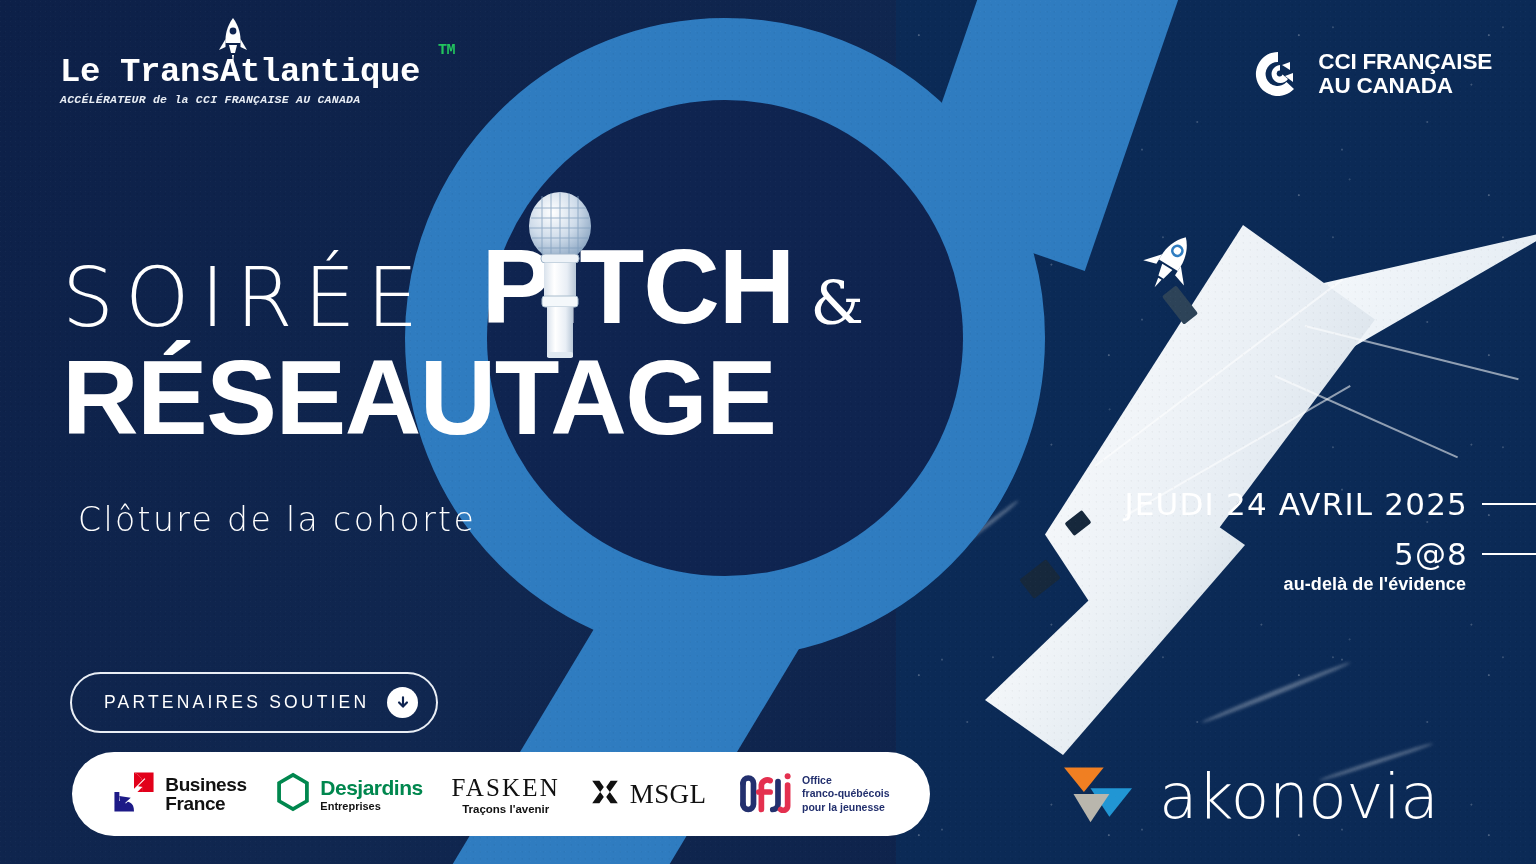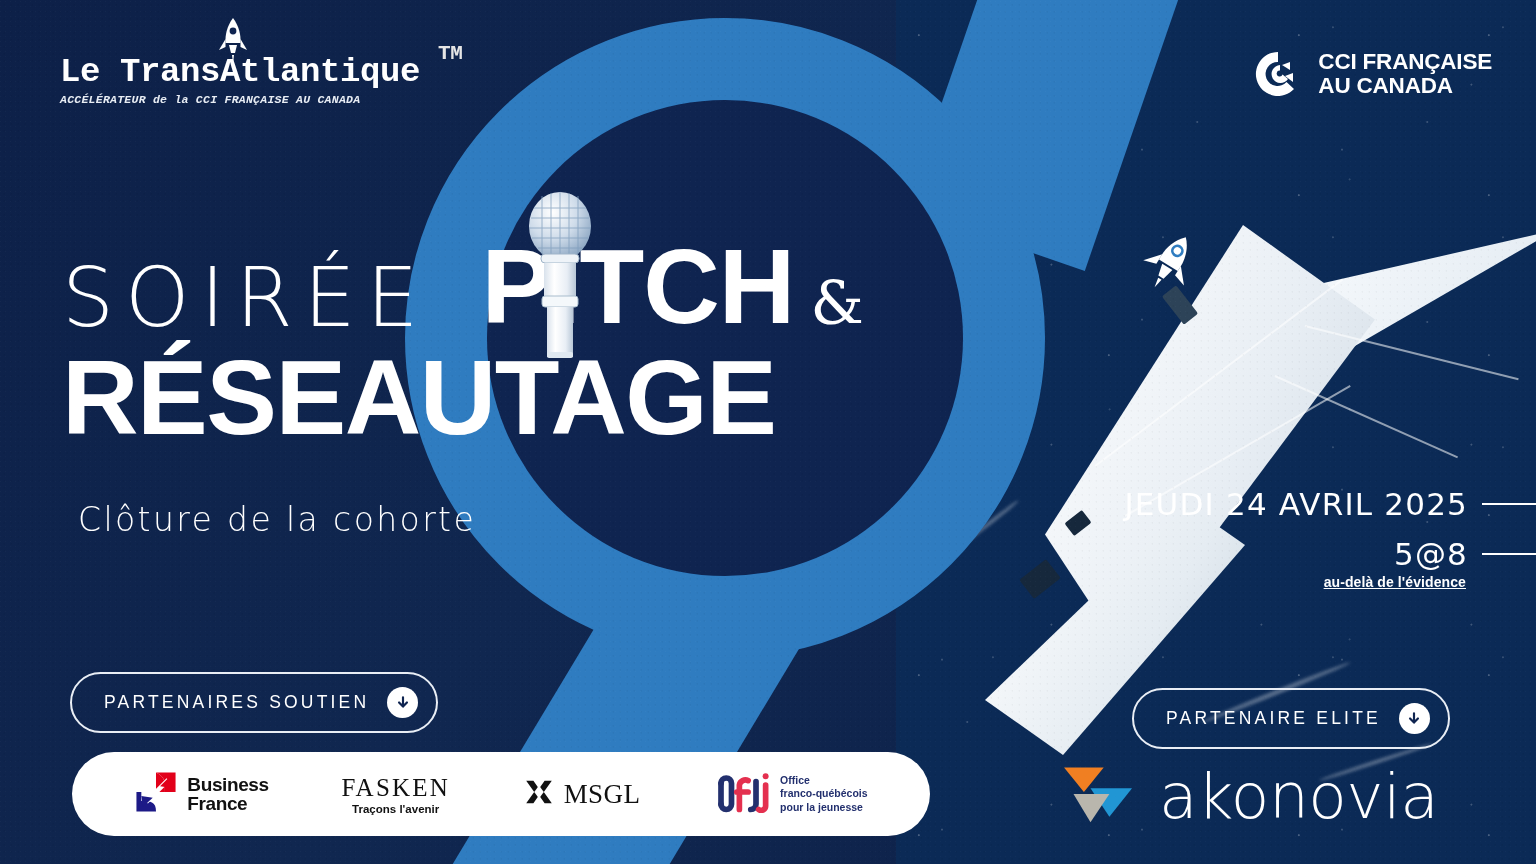--- a/index.html
+++ b/index.html
@@ -85,21 +85,21 @@
   }
   .rig-line{position:absolute;height:1.6px;background:rgba(255,255,255,.55);transform-origin:left center;}
   .cockpit{position:absolute;background:#16283c;border-radius:2px;}
 
   
   .brand{position:absolute;left:60px;top:55px;width:400px;font-family:Liberation Mono, monospace;}
   .brand-name{
     font-size:34px;font-weight:700;color:#fff;letter-spacing:-.4px;white-space:nowrap;
     line-height:1;position:relative;
   }
-  .brand-tm{position:absolute;left:378px;top:-12px;font-size:21px;font-weight:600;color:#e5e5e5;}
+  .brand-tm{position:absolute;left:378px;top:-12px;font-size:15px;font-weight:600;color:#22c55e;}
   .brand-rocket{
     position:absolute;left:156px;top:-38px;width:34px;height:46px;
   }
   .brand-tag{
     margin-top:4px;font-size:11.5px;font-weight:700;font-style:italic;color:#e8edf4;
     letter-spacing:.25px;white-space:nowrap;
   }
 
   
   .cci{position:absolute;right:44px;top:48px;display:flex;align-items:center;gap:14px;}
@@ -140,23 +140,22 @@
   .drow .dash{display:block;width:54px;height:2px;background:#fff;flex:none;}
   .ddate{font-size:31px;font-weight:400;letter-spacing:1.2px;font-family:"DejaVu Sans",sans-serif;}
   .dtime{font-size:31px;font-weight:400;letter-spacing:1.2px;font-family:"DejaVu Sans",sans-serif;}
   .onepoint-wrap{margin-top:10px;}
   .onepoint{
     font-size:30px;font-weight:800;letter-spacing:-.6px;color:#fff;
     font-family:"DejaVu Sans",sans-serif;
   }
   .onepoint .dot{color:#2aa7e0;}
   .onepoint-tag{
-    font-size:14px;font-weight:600;color:#fff;letter-spacing:.1px;margin-top:2px;
+    font-size:18px;font-weight:600;color:#fff;letter-spacing:.1px;margin-top:2px;
     padding-right:70px;
-    text-decoration:underline;
   }
 
   
   .pill{
     position:absolute;display:flex;align-items:center;gap:18px;
     border:2px solid #e9eef5;border-radius:40px;padding:13px 18px 13px 32px;
     color:#fff;font-size:17.5px;font-weight:500;letter-spacing:3.2px;
   }
   .pill-soutien{left:70px;top:672px;}
   .pill-elite{left:1132px;top:688px;}
@@ -331,48 +330,51 @@
 
   <div class="pill pill-soutien">
     <span>PARTENAIRES SOUTIEN</span>
     <span class="arrow-circle">
       <svg viewBox="0 0 20 20" width="18" height="18" aria-hidden="true">
         <path d="M10 3.6 L10 13.4 M5.6 9.4 L10 14 L14.4 9.4" stroke="#0f2450" stroke-width="2.4" fill="none" stroke-linecap="round" stroke-linejoin="round"></path>
       </svg>
     </span>
   </div>
 
-  <div class="pill pill-elite">
-    <span>PARTENAIRE ELITE</span>
-    <span class="arrow-circle">
-      <svg viewBox="0 0 20 20" width="18" height="18" aria-hidden="true">
-        <path d="M10 3.6 L10 13.4 M5.6 9.4 L10 14 L14.4 9.4" stroke="#0f2450" stroke-width="2.4" fill="none" stroke-linecap="round" stroke-linejoin="round"></path>
-      </svg>
-    </span>
-  </div>
 
   <div class="logobar">
 
     <div class="plogo">
       <span>
         <svg viewBox="0 0 54 54" width="44" height="44" aria-hidden="true">
           <path d="M27 3 L51 3 L51 27 L38 27 C38 15,39 9,27 3 Z" fill="#e2001a"></path>
           <path d="M3 27 L3 51 L27 51 C27 39,21 38,9 38 L9 27 Z" fill="#1d1a87"></path>
           <path d="M27 3 C39 9,38 15,38 27 L38 27 L27 27 Z" fill="#e2001a"></path>
           <path d="M40 10 L44 14 L17 41 L13 37 Z" fill="#fff"></path>
           <path d="M44 8 L46 22 L32 20 Z" fill="#e2001a"></path>
           <path d="M11 45 L9 32 L23 34 Z" fill="#1d1a87"></path>
         </svg>
       </span>
       <span class="bf-text">
         <span style="display:block">Business</span>
         <span style="display:block">France</span>
       </span>
     </div>
 
+    <div class="plogo">
+      <span>
+        <svg viewBox="0 0 44 48" width="36" height="40" aria-hidden="true">
+          <path d="M22 3 L39 13 L39 35 L22 45 L5 35 L5 13 Z" fill="none" stroke="#00874e" stroke-width="4.6"></path>
+        </svg>
+      </span>
+      <span>
+        <span class="dj-text" style="display:block">Desjardins</span>
+        <span class="dj-sub" style="display:block">Entreprises</span>
+      </span>
+    </div>
 
     <div class="fk">
       <div class="fk-main">FASKEN</div>
       <div class="fk-sub">Traçons l'avenir</div>
     </div>
 
     <div class="plogo">
       <span>
         <svg viewBox="0 0 40 40" width="32" height="32" aria-hidden="true">
           <path d="M4 6 L14 20 L4 34 L13 34 L20 24 L27 34 L36 34 L26 20 L36 6 L27 6 L20 16 L13 6 Z" fill="#111"></path>

